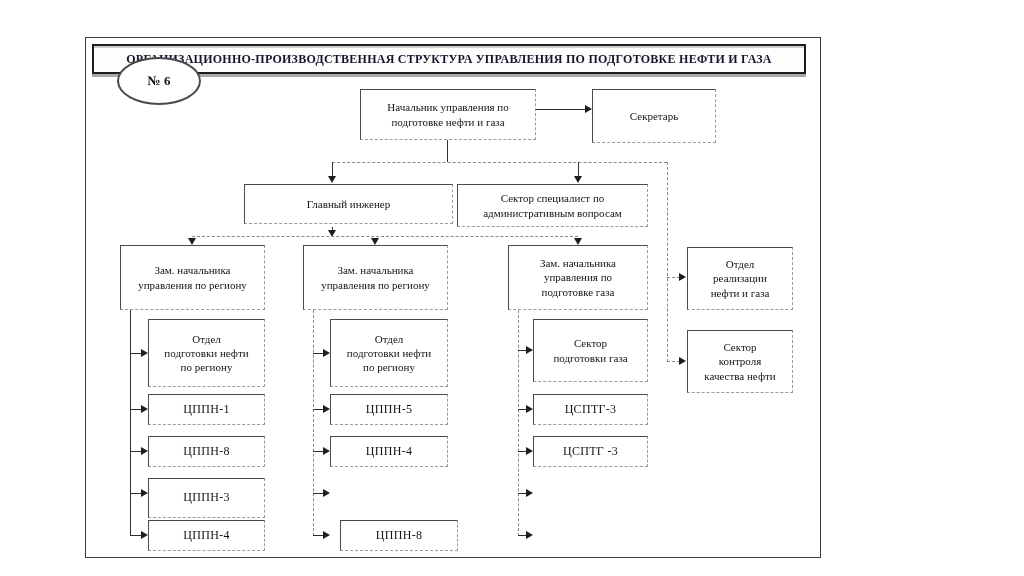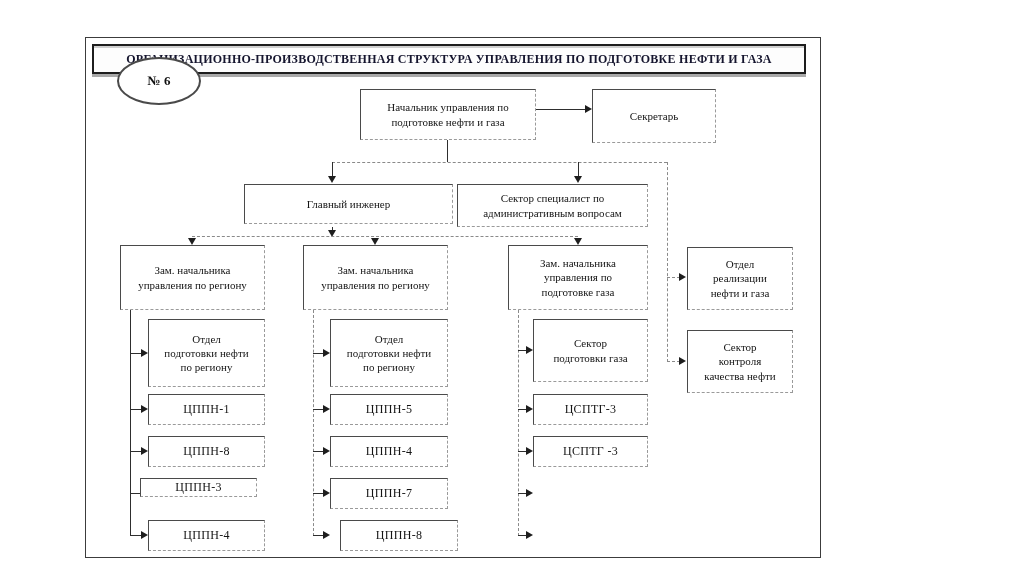--- a/index.html
+++ b/index.html
@@ -94,35 +94,32 @@
     <span>Сектор
 подготовки газа</span>
   </div>
 
   <div class="box unit" style="left:148px;top:394px;width:117px;height:31px">
     <span>ЦППН-1</span>
   </div>
   <div class="box unit" style="left:148px;top:436px;width:117px;height:31px">
     <span>ЦППН-8</span>
   </div>
-  <div class="box unit" style="left:140px;top:478px;width:117px;height:19px">
+  <div class="box unit" style="left:148px;top:478px;width:117px;height:40px">
     <span>ЦППН-3</span>
   </div>
   <div class="box unit" style="left:148px;top:520px;width:117px;height:31px">
     <span>ЦППН-4</span>
   </div>
 
   <div class="box unit" style="left:330px;top:394px;width:118px;height:31px">
     <span>ЦППН-5</span>
   </div>
   <div class="box unit" style="left:330px;top:436px;width:118px;height:31px">
     <span>ЦППН-4</span>
-  </div>
-  <div class="box unit" style="left:330px;top:478px;width:118px;height:31px">
-    <span>ЦППН-7</span>
   </div>
   <div class="box unit" style="left:340px;top:520px;width:118px;height:31px">
     <span>ЦППН-8</span>
   </div>
 
   <div class="box unit" style="left:533px;top:394px;width:115px;height:31px">
     <span>ЦСПТГ-3</span>
   </div>
   <div class="box unit" style="left:533px;top:436px;width:115px;height:31px">
     <span>ЦСПТГ -3</span>

